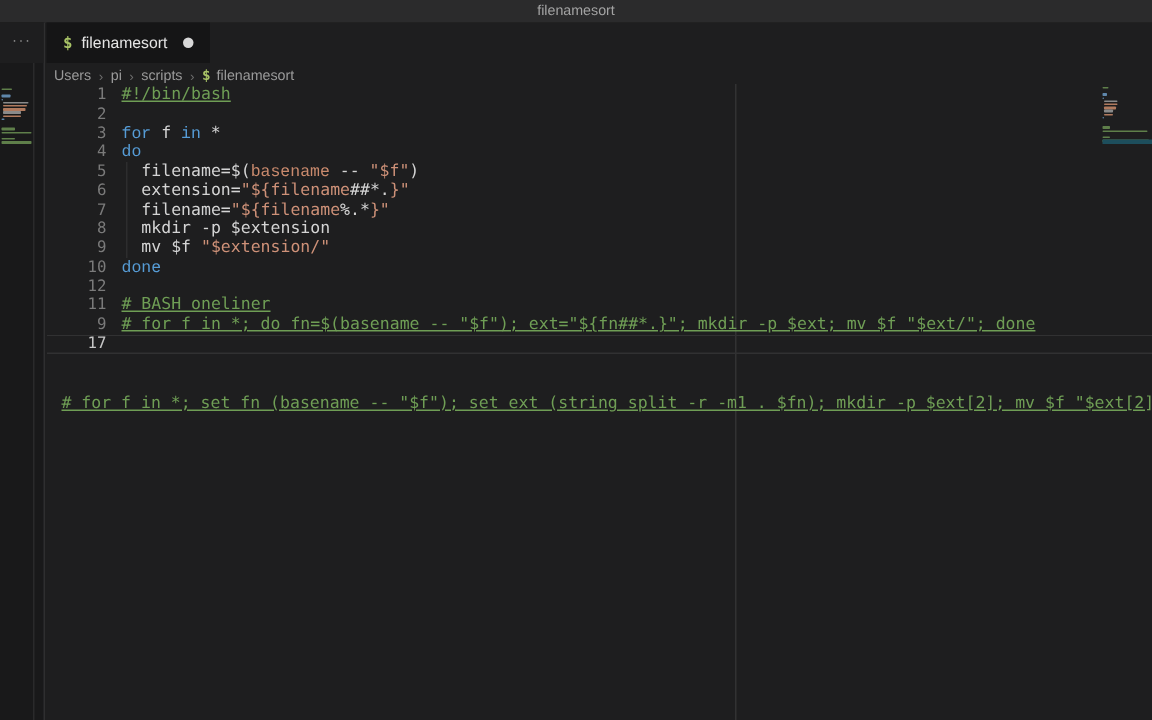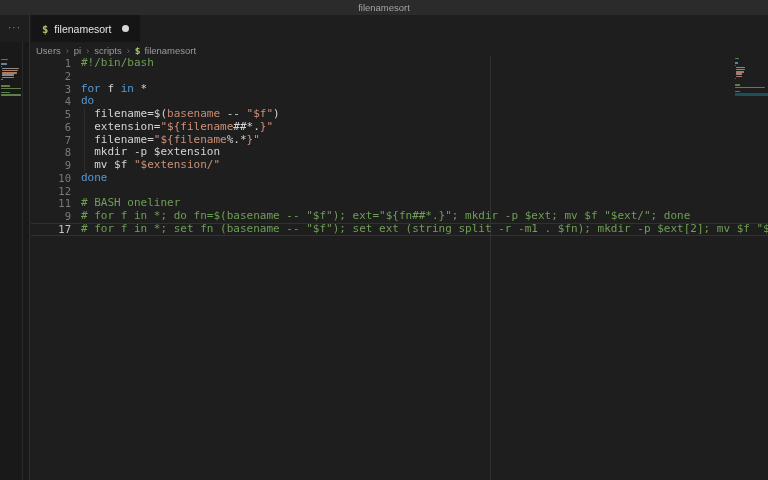--- a/index.html
+++ b/index.html
@@ -43,27 +43,27 @@
   .editor { position:relative; flex:1; padding-top:1px;
             font-family:"DejaVu Sans Mono", monospace; font-size:11px; overflow:hidden; }
   .ruler { position:absolute; top:0; bottom:0; left:459px; width:1px; background:#323233; }
   .indent-guide { position:absolute; left:53px; top:52px; height:64px; width:1px;
                   background:#2d2d2e; }
   .line { display:flex; height:12.75px; line-height:12.75px; white-space:pre;
           position:relative; cursor:text; }
   .line .ln { width:40px; flex:0 0 40px; text-align:right; color:#7a7a7a;
               font-size:10.5px; cursor:pointer; }
   .line .lc { padding-left:10px; color:#d4d4d4; }
-  .line.active { box-shadow: inset 0 1px 0 #313132, inset 0 -1px 0 #313132; }
+  .line.active { box-shadow: inset 0 1px 0 #313132, inset 0 -1px 0 #313132; flex-direction: column; }
   .line.active .ln { color:#c6c6c6; }
   .tk-pl { color:#d4d4d4; }
   .tk-kw { color:#569cd6;font-family:Liberation Mono, monospace; }
   .tk-st { color:#ce9178; }
-  .tk-fn { color:#c98a6d; }
-  .tk-cm { color:#6f9e55; }
+  .tk-fn { color:#c98a6d;font-family:Liberation Mono, monospace; }
+  .tk-cm { color:#6f9e55;text-decoration:underline; }
 
   
   .minimap { position:absolute; top:0; right:0; width:33px; height:46px; cursor:pointer; }
   .mini-bar { position:absolute; height:1.4px; border-radius:0.5px; }
   .mini-highlight { position:absolute; left:0; right:0; height:3px; background:#1d4e5c; }
 </style>
 </head>
 <body>
 
 <div class="window">

